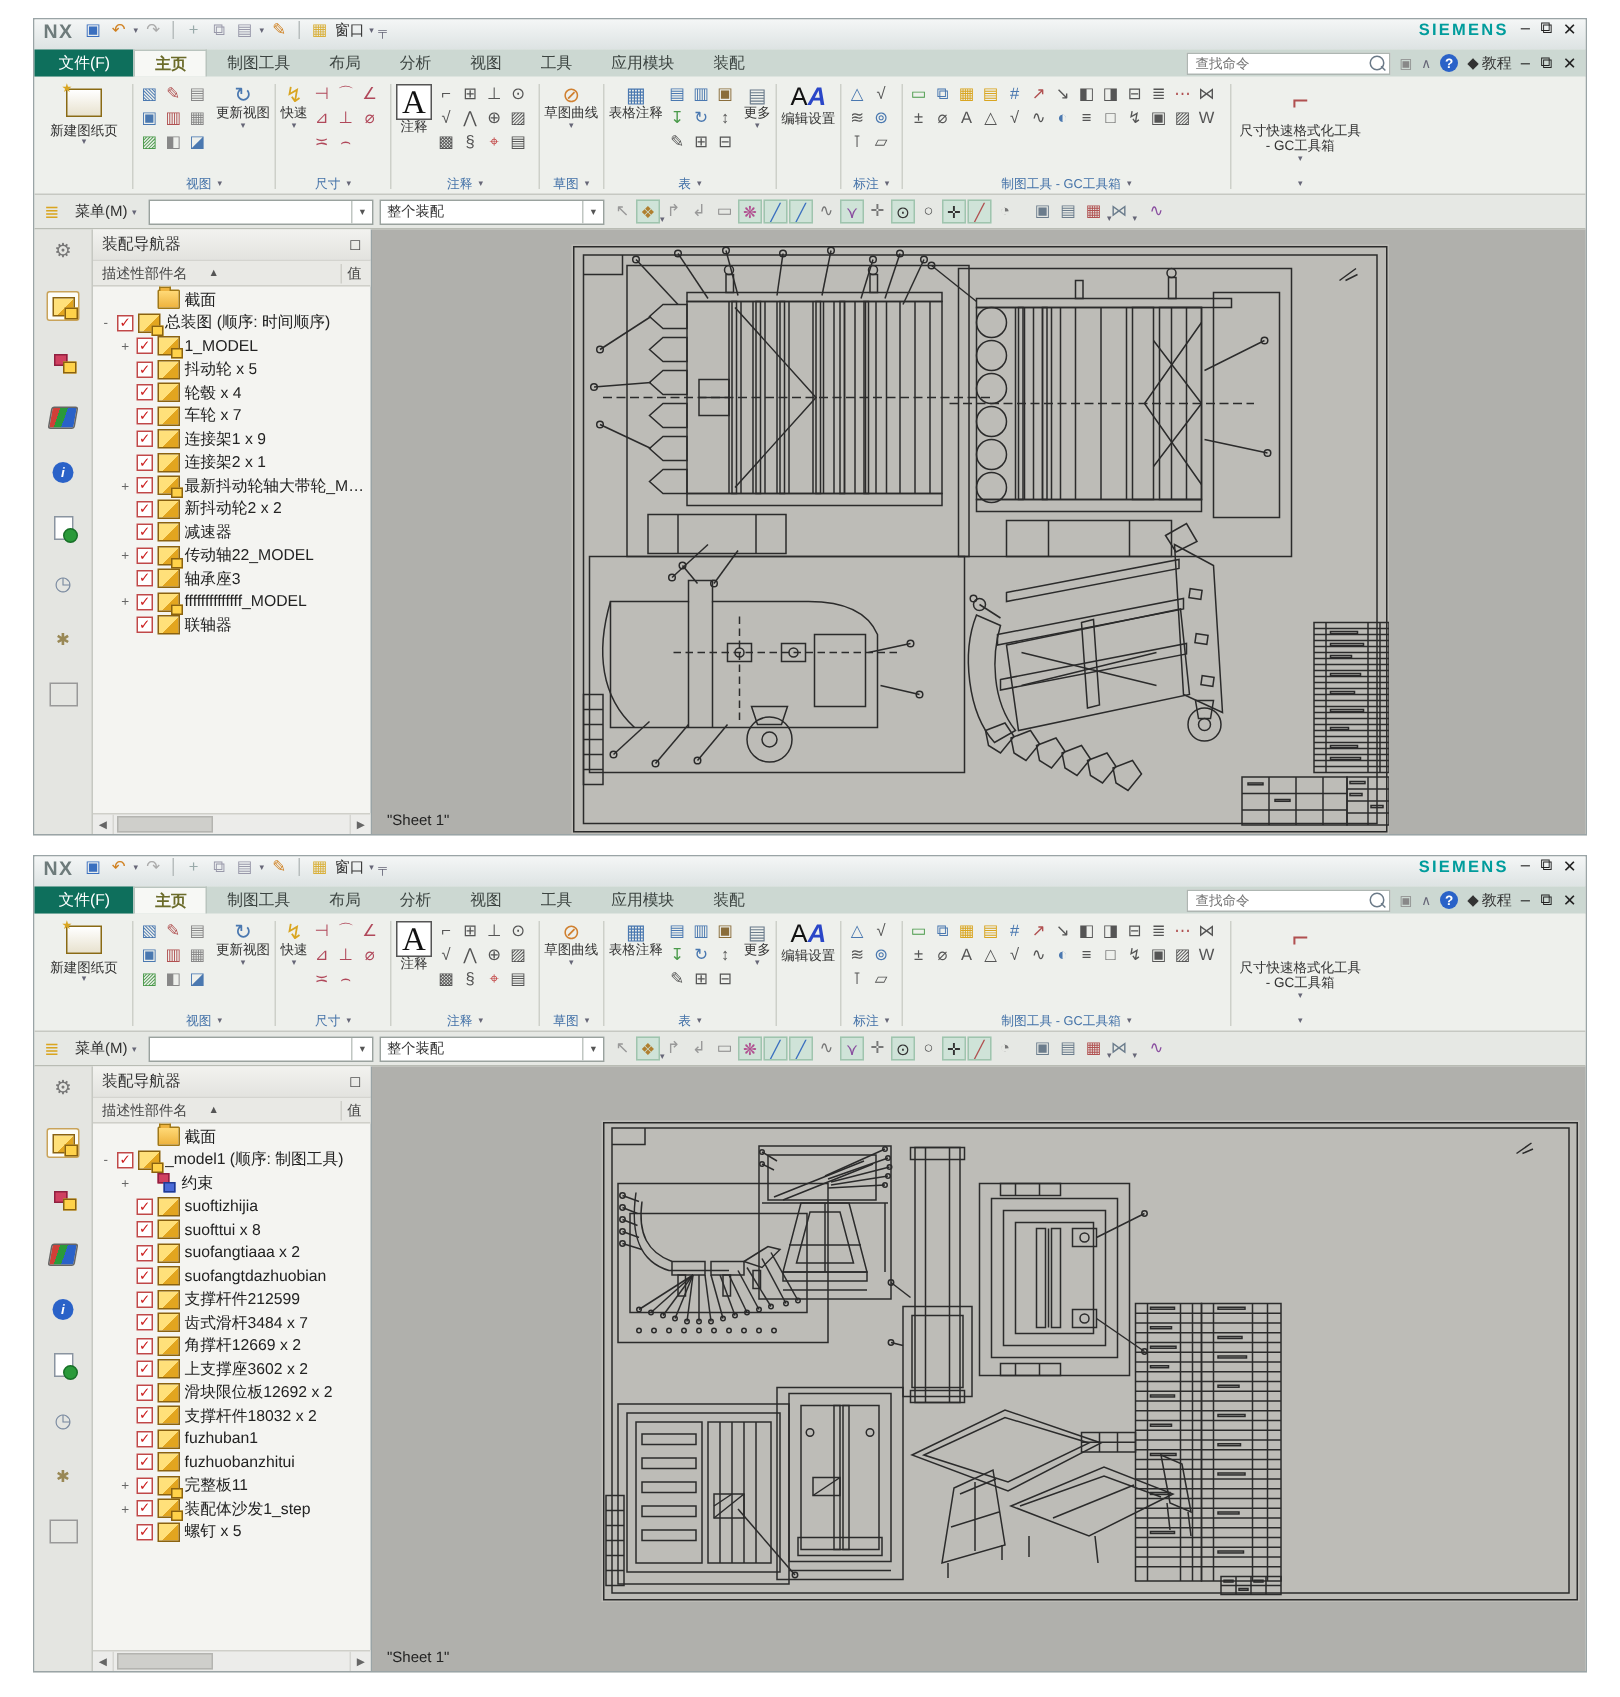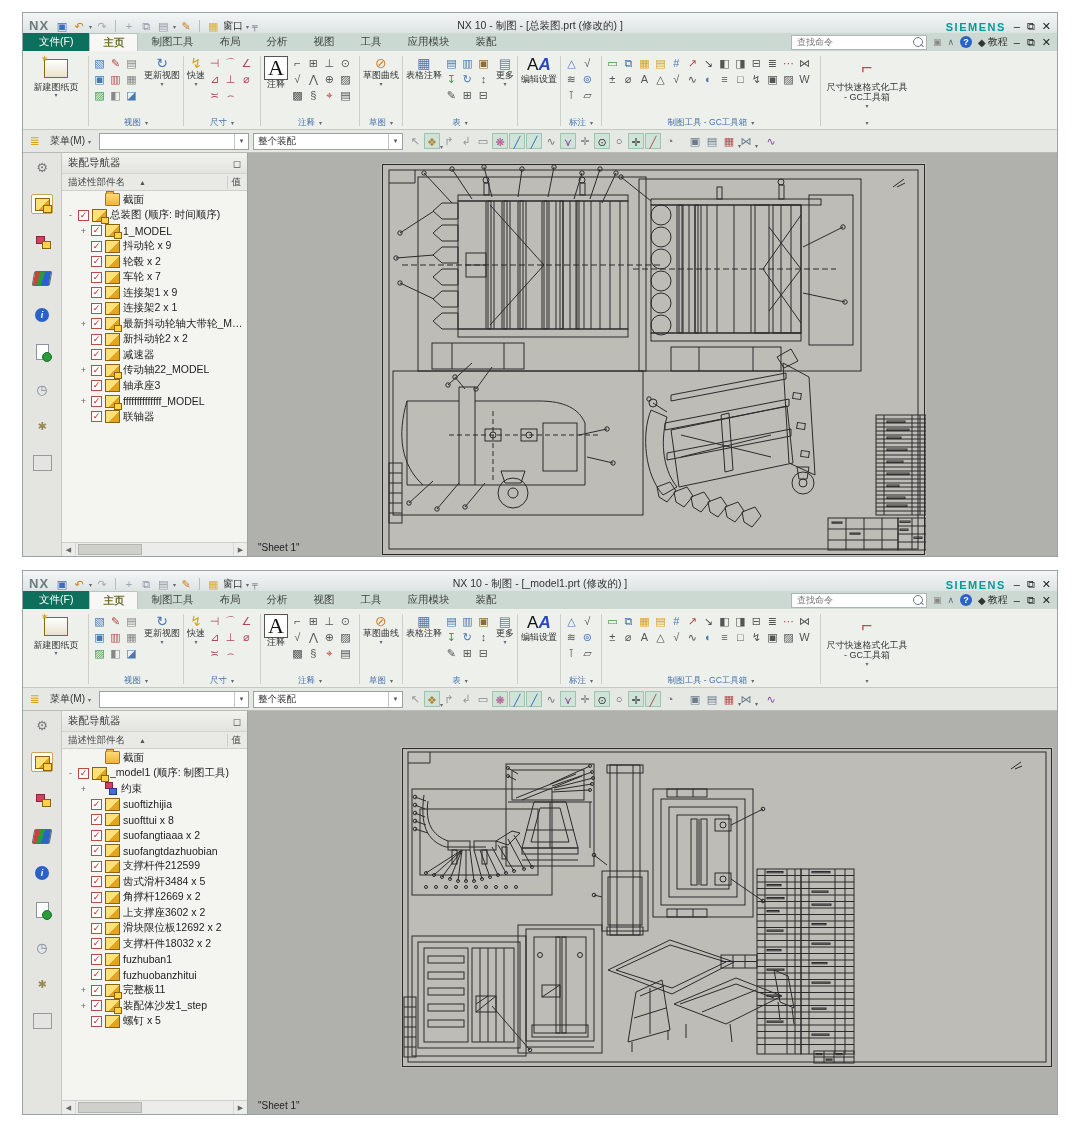--- a/index.html
+++ b/index.html
@@ -1,19 +1,19 @@
 <!DOCTYPE html>
 <html><head>
 <meta charset="utf-8">
 <style>
   html,body{margin:0;padding:0;background:#ffffff;width:1080px;height:1131px;overflow:hidden;
     font-family:"Liberation Sans","DejaVu Sans",sans-serif;-webkit-font-smoothing:antialiased;}
   .w{position:absolute;left:22px;width:1036px;height:545px;background:#eef0ec;border:1px solid #9aa4a6;box-sizing:border-box;display:flex;flex-direction:column;}
   
-  .titlebar{height:20px;background:linear-gradient(#f4f6f6,#dde3e3);display:flex;align-items:flex-end;padding:0 6px;position:relative;flex:none;}
+  .titlebar{height:20px;background:linear-gradient(#f4f6f6,#dde3e3);display:flex;align-items:flex-start;padding:0 6px;position:relative;flex:none;}
   .nxlogo{font-weight:bold;font-size:13px;color:#6e7b7b;letter-spacing:1px;margin-right:6px;}
   .qat{display:flex;align-items:center;gap:3px;}
   .qi{font-size:11px;line-height:12px;width:14px;text-align:center;cursor:default;}
   .qsep{width:1px;height:12px;background:#b8bebe;margin:0 3px;}
   .dd6{font-size:6px;color:#667;}
   .wtitle{position:absolute;left:0;right:0;text-align:center;font-size:10.5px;color:#333;pointer-events:none;}
   .titlebar-right{margin-left:auto;display:flex;align-items:center;gap:8px;z-index:2;}
   .siemens{color:#009c9c;font-weight:bold;font-size:11px;letter-spacing:1.5px;}
   .winctl{display:flex;gap:7px;font-size:11px;color:#222;}
   .winctl span{cursor:default;}
@@ -123,21 +123,20 @@
       <span class="qi" style="color:#99a">⧉</span>
       <span class="qi" style="color:#99a">▤</span>
         <span class="dd6">▾</span>
       <span class="qi" style="color:#d08020">✎</span>
       <span class="qsep"></span>
       <span class="qi" style="color:#d9b03a">▦</span>
       <span style="font-size:10px;color:#333">窗口</span>
       <span class="dd6">▾</span>
       <span style="font-size:8px;color:#667">╤</span>
     </div>
-    <span class="wtitle">NX 10 - 制图 - [总装图.prt (修改的) ]</span>
     <div class="titlebar-right">
       <span class="siemens">SIEMENS</span>
       <span class="winctl">
         <span>–</span>
         <span>⧉</span>
         <span>✕</span>
       </span>
     </div>
   </div>
 
@@ -490,29 +489,29 @@
             </span>
             <span class="ticon ticon-assembly"></span>
             <span class="tlabel">1_MODEL</span>
           </div>
           <div class="trow" style="padding-left: 17px;">
             <span class="texp" style="visibility: hidden;"></span>
             <span class="tchk">
               <span class="tick">✓</span>
             </span>
             <span class="ticon ticon-part"></span>
-            <span class="tlabel">抖动轮 x 9</span>
-          </div>
-          <div class="trow" style="padding-left: 17px;">
-            <span class="texp" style="visibility: hidden;"></span>
-            <span class="tchk">
-              <span class="tick">✓</span>
-            </span>
-            <span class="ticon ticon-part"></span>
-            <span class="tlabel">轮毂 x 2</span>
+            <span class="tlabel">抖动轮 x 5</span>
+          </div>
+          <div class="trow" style="padding-left: 17px;">
+            <span class="texp" style="visibility: hidden;"></span>
+            <span class="tchk">
+              <span class="tick">✓</span>
+            </span>
+            <span class="ticon ticon-part"></span>
+            <span class="tlabel">轮毂 x 4</span>
           </div>
           <div class="trow" style="padding-left: 17px;">
             <span class="texp" style="visibility: hidden;"></span>
             <span class="tchk">
               <span class="tick">✓</span>
             </span>
             <span class="ticon ticon-part"></span>
             <span class="tlabel">车轮 x 7</span>
           </div>
           <div class="trow" style="padding-left: 17px;">
@@ -879,21 +878,20 @@
       <span class="qi" style="color:#99a">⧉</span>
       <span class="qi" style="color:#99a">▤</span>
         <span class="dd6">▾</span>
       <span class="qi" style="color:#d08020">✎</span>
       <span class="qsep"></span>
       <span class="qi" style="color:#d9b03a">▦</span>
       <span style="font-size:10px;color:#333">窗口</span>
       <span class="dd6">▾</span>
       <span style="font-size:8px;color:#667">╤</span>
     </div>
-    <span class="wtitle">NX 10 - 制图 - [_model1.prt (修改的) ]</span>
     <div class="titlebar-right">
       <span class="siemens">SIEMENS</span>
       <span class="winctl">
         <span>–</span>
         <span>⧉</span>
         <span>✕</span>
       </span>
     </div>
   </div>
 
@@ -1286,21 +1284,21 @@
             </span>
             <span class="ticon ticon-part"></span>
             <span class="tlabel">支撑杆件212599</span>
           </div>
           <div class="trow" style="padding-left: 17px;">
             <span class="texp" style="visibility: hidden;"></span>
             <span class="tchk">
               <span class="tick">✓</span>
             </span>
             <span class="ticon ticon-part"></span>
-            <span class="tlabel">齿式滑杆3484 x 5</span>
+            <span class="tlabel">齿式滑杆3484 x 7</span>
           </div>
           <div class="trow" style="padding-left: 17px;">
             <span class="texp" style="visibility: hidden;"></span>
             <span class="tchk">
               <span class="tick">✓</span>
             </span>
             <span class="ticon ticon-part"></span>
             <span class="tlabel">角撑杆12669 x 2</span>
           </div>
           <div class="trow" style="padding-left: 17px;">

